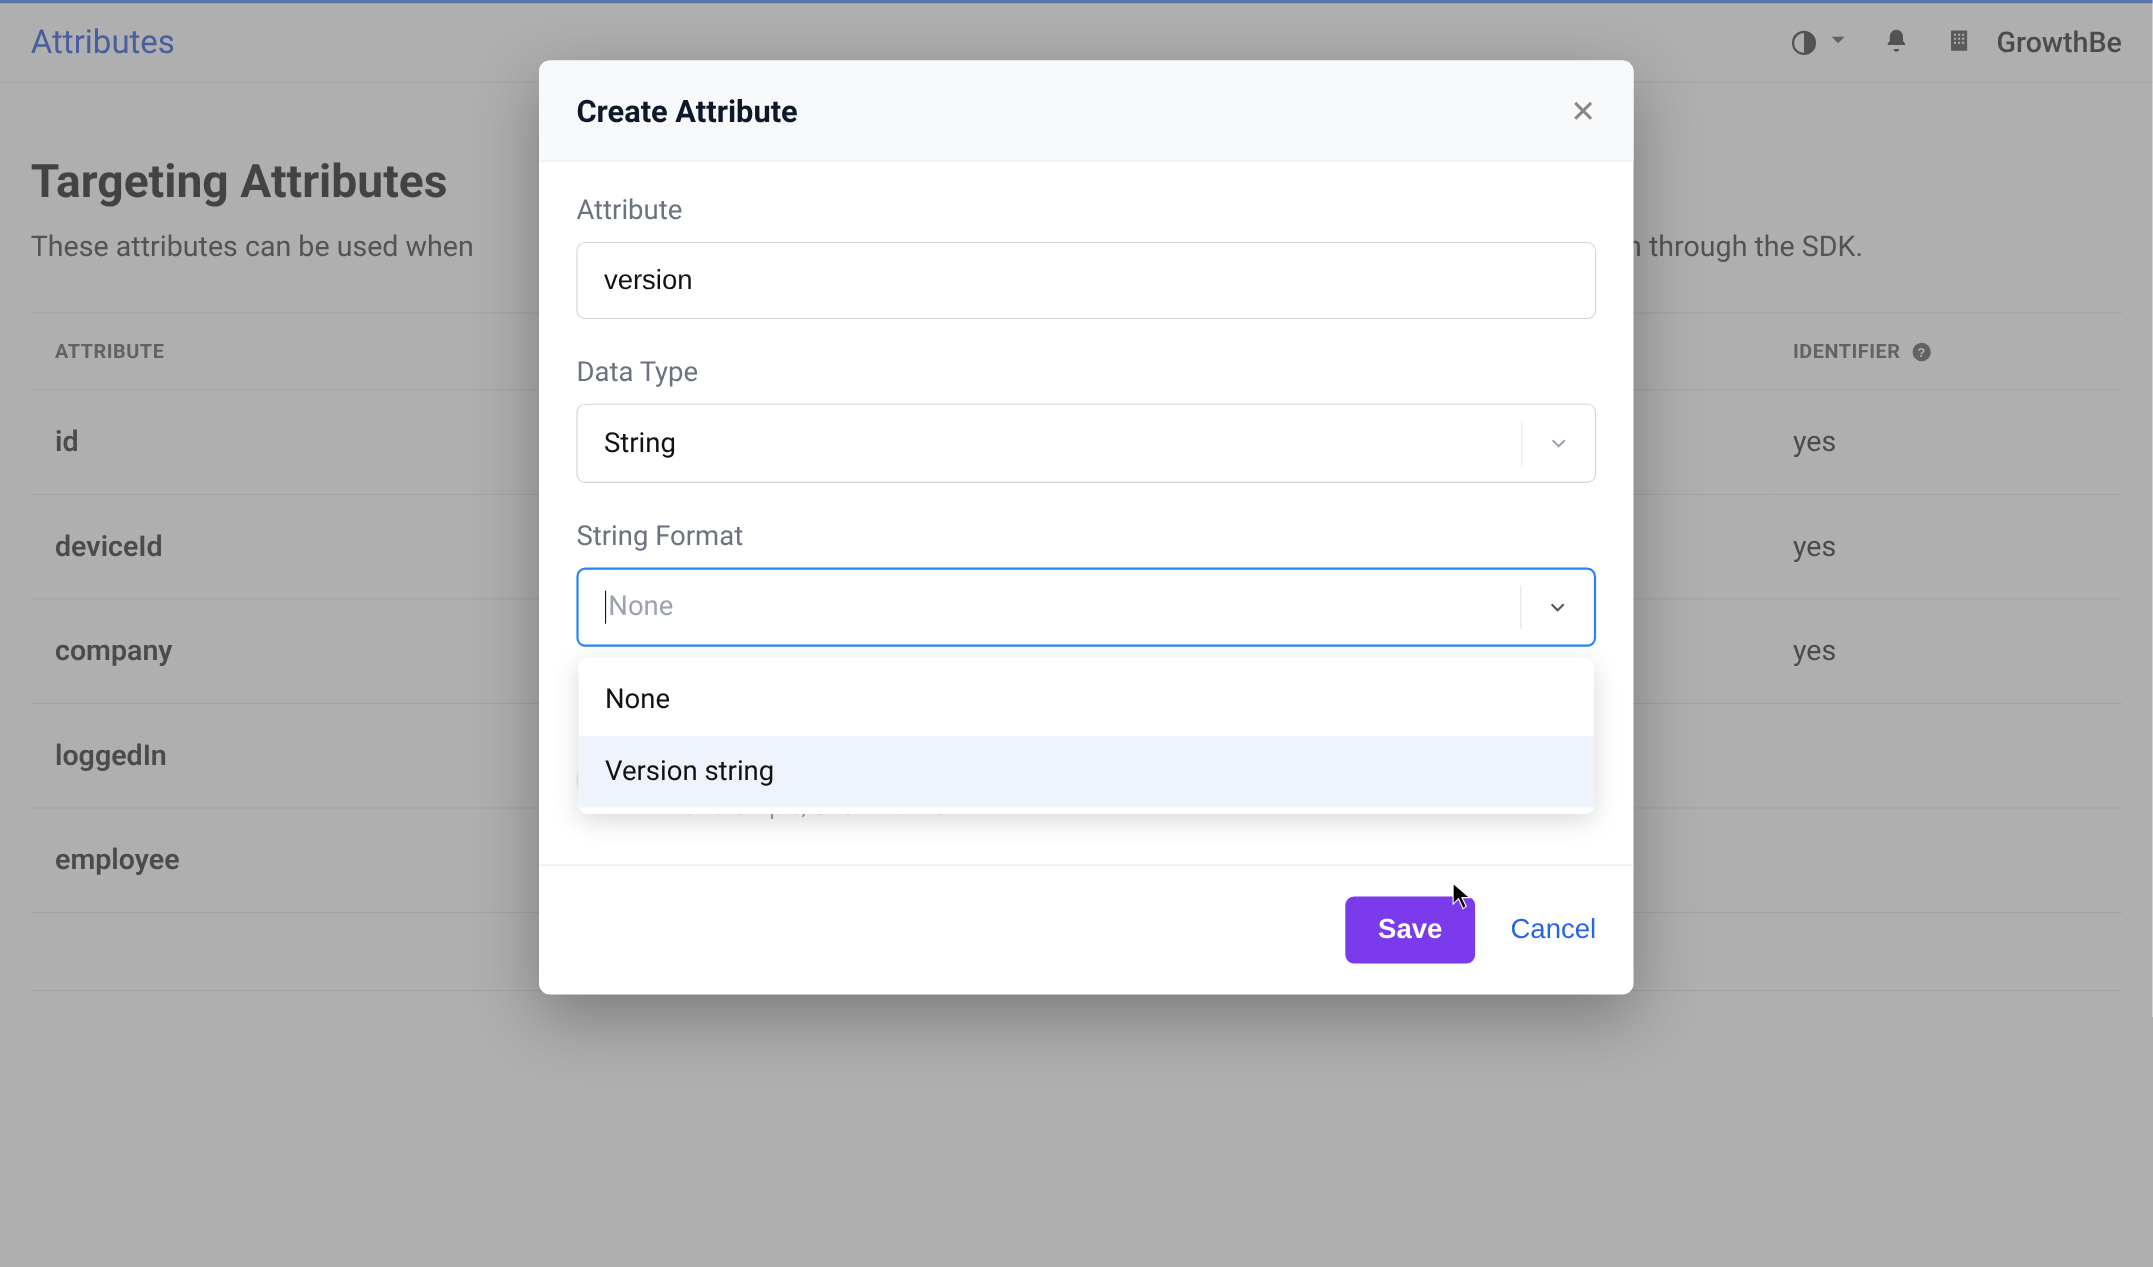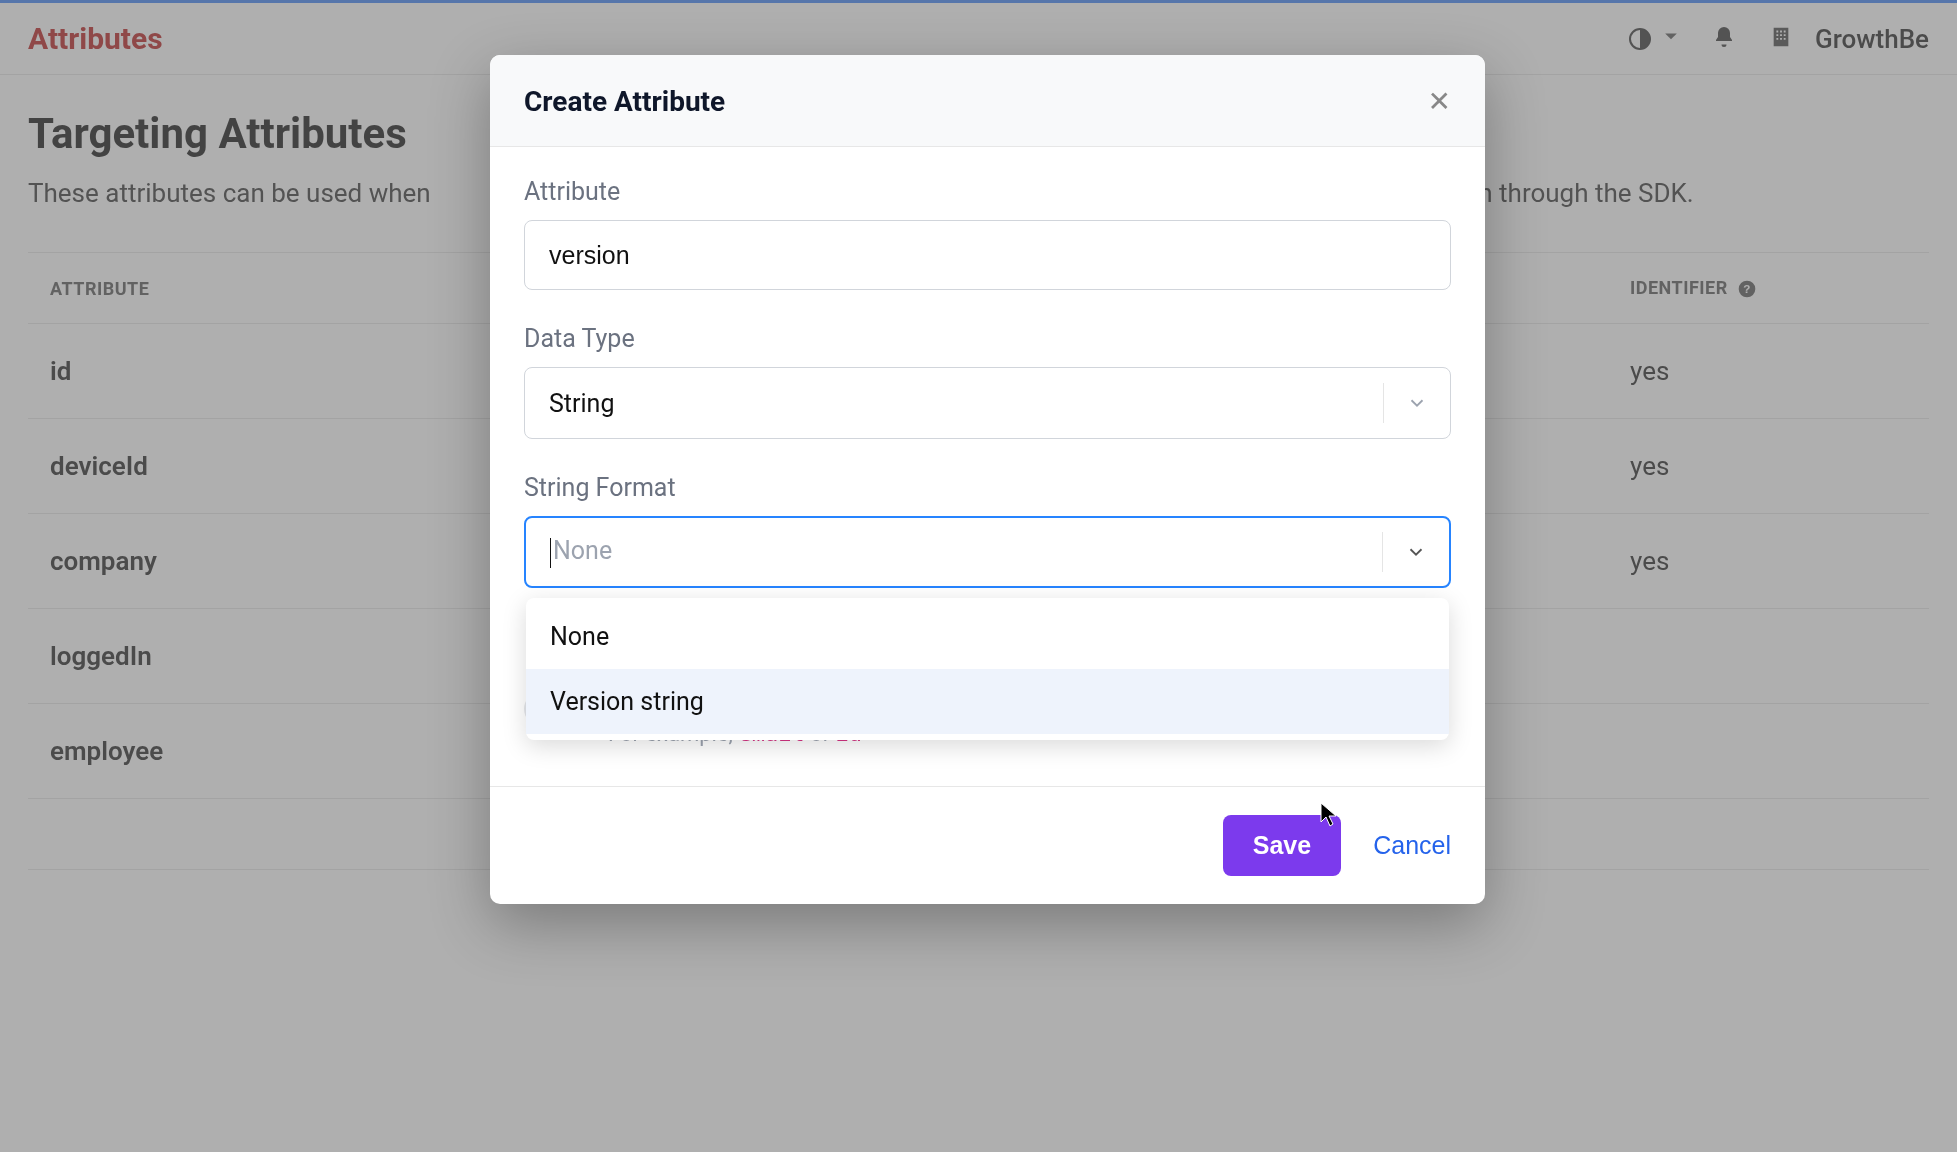--- a/index.html
+++ b/index.html
@@ -23,22 +23,22 @@
   height: 75px;
   border-bottom: 1px solid #e5e5e5;
   display: flex;
   align-items: center;
   justify-content: space-between;
   padding: 0 28px;
   border-top: 3px solid #3b82f6;
 }
 .topbar-title {
   font-size: 30px;
-  font-weight: 700;
-  color: #b91c1c;
+  font-weight: 400;
+  color: #1d4ed8;
 }
 .topbar-right {
   display: flex;
   align-items: center;
   gap: 34px;
 }
 .half-circle-icon {
   width: 24px;
   height: 24px;
   display:flex;
@@ -57,20 +57,21 @@
 .org-name { font-size:26px; font-weight:500; color:#222;margin-left:13px; }
 
 .content {
   padding: 34px 28px;
 }
 .page-heading {
   font-size: 42px;
   font-weight: 700;
   color: #111;
   margin-bottom: 20px;
+  margin-top: 32px;
 }
 .page-desc {
   font-size: 26px;
   color: #333;
   margin-bottom: 44px;
 }
 table.attr-table {
   width: 100%;
   border-collapse: collapse;
   border-top: 1px solid #e5e5e5;

